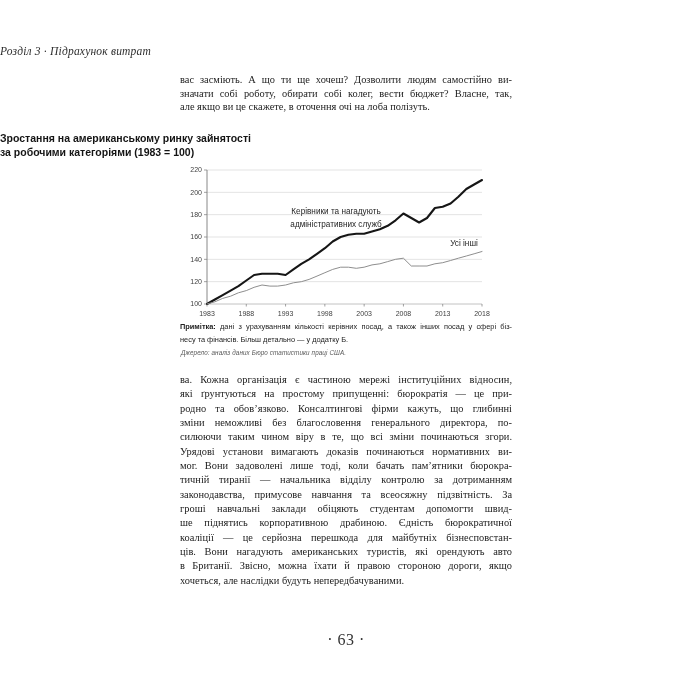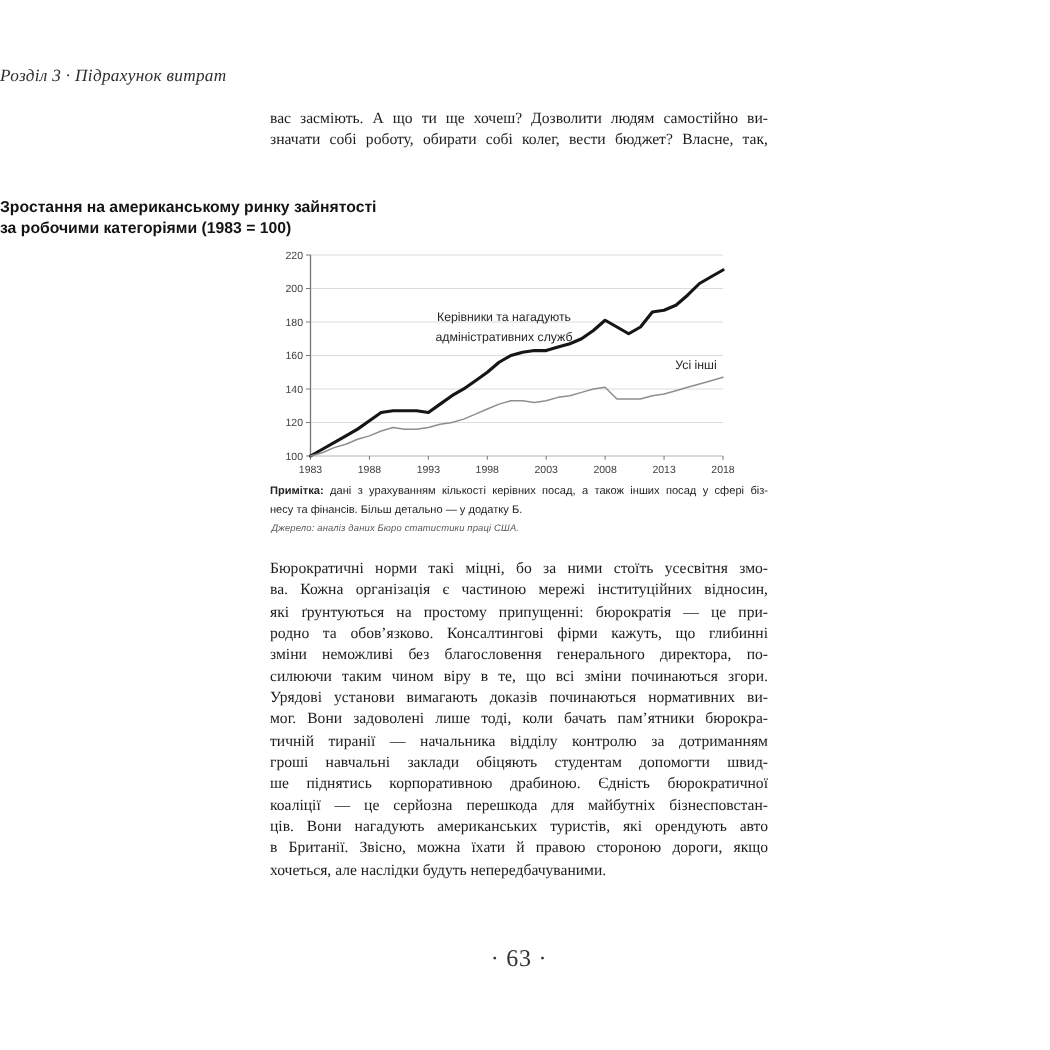--- a/index.html
+++ b/index.html
@@ -51,20 +51,21 @@
   b{font-weight:bold;}
 </style>
 </head>
 <body>
 
 <div class="abs running-head">Розділ 3 · Підрахунок витрат</div>
 
 <div class="abs para para1">
     <div class="tline">вас засміють. А що ти ще хочеш? Дозволити людям самостійно ви-</div>
     <div class="tline">значати собі роботу, обирати собі колег, вести бюджет? Власне, так,</div>
+    <div class="tline last">але якщо ви це скажете, в оточення очі на лоба полізуть.</div>
   </div>
 
 <div class="abs chart-title">
   <div>Зростання на американському ринку зайнятості</div>
   <div>за робочими категоріями (1983 = 100)</div>
 </div>
 
 <div class="abs chart-wrap">
   <svg id="chart-svg" width="332" height="162" viewBox="0 0 332 162">
       <line x1="33" y1="139" x2="308" y2="139" stroke="#b3b3b3" stroke-width="0.8"></line>
@@ -116,29 +117,29 @@
 </div>
 
 <div class="abs chart-note">
   <div class="note-l1"><b>Примітка:</b><span> дані з урахуванням кількості керівних посад, а також інших посад у сфері біз-</span></div>
   <div class="note-l2">несу та фінансів. Більш детально — у додатку Б.</div>
 </div>
 
 <div class="abs chart-source">Джерело: аналіз даних Бюро статистики праці США.</div>
 
 <div class="abs para para2">
-    <div class="tline">Бюрократичні норми такі міцні, бо за ними стоїть усесвітня змо-</div>
     <div class="tline">ва. Кожна організація є частиною мережі інституційних відносин,</div>
     <div class="tline">які ґрунтуються на простому припущенні: бюрократія — це при-</div>
     <div class="tline">родно та обов’язково. Консалтингові фірми кажуть, що глибинні</div>
     <div class="tline">зміни неможливі без благословення генерального директора, по-</div>
     <div class="tline">силюючи таким чином віру в те, що всі зміни починаються згори.</div>
     <div class="tline">Урядові установи вимагають доказів починаються нормативних ви-</div>
     <div class="tline">мог. Вони задоволені лише тоді, коли бачать пам’ятники бюрокра-</div>
     <div class="tline">тичній тиранії — начальника відділу контролю за дотриманням</div>
+    <div class="tline">законодавства, примусове навчання та всеосяжну підзвітність. За</div>
     <div class="tline">гроші навчальні заклади обіцяють студентам допомогти швид-</div>
     <div class="tline">ше піднятись корпоративною драбиною. Єдність бюрократичної</div>
     <div class="tline">коаліції — це серйозна перешкода для майбутніх бізнесповстан-</div>
     <div class="tline">ців. Вони нагадують американських туристів, які орендують авто</div>
     <div class="tline">в Британії. Звісно, можна їхати й правою стороною дороги, якщо</div>
     <div class="tline last">хочеться, але наслідки будуть непередбачуваними.</div>
   </div>
 
 <div class="abs page-number">· 63 ·</div>
 

